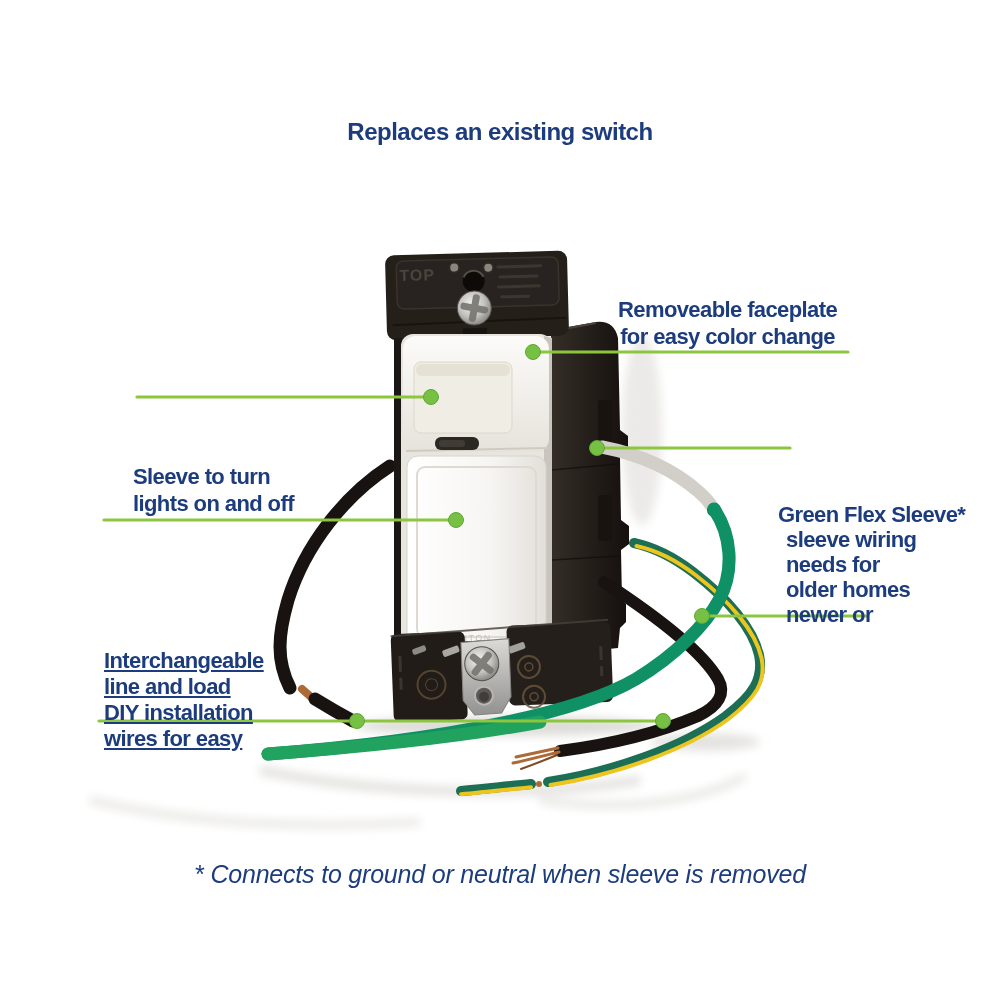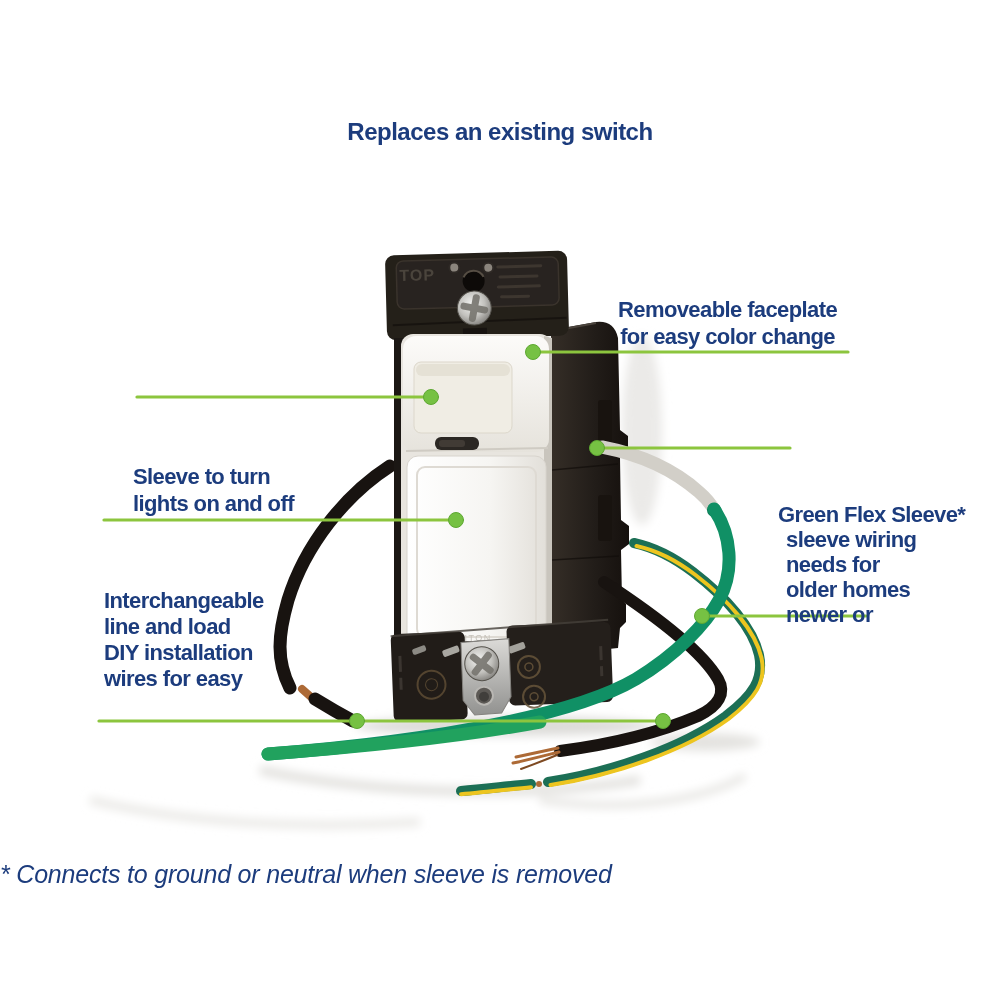--- a/index.html
+++ b/index.html
@@ -3,21 +3,21 @@
 <meta charset="utf-8">
 <style>
   html,body{margin:0;padding:0;background:#fff;}
   .stage{position:relative;width:1000px;height:1000px;background:#ffffff;overflow:hidden;
          font-family:"Liberation Sans", sans-serif;}
   .art{position:absolute;left:0;top:0;}
   .txt{position:absolute;color:#1c3c7d;font-weight:700;font-size:22px;line-height:27px;
        letter-spacing:-0.6px;white-space:nowrap;}
   .title{position:absolute;left:0;right:0;top:118px;text-align:center;color:#1c3c7d;
          font-size:24px;font-weight:700;letter-spacing:-0.5px;}
-  .footnote{position:absolute;left:0;right:0;top:860px;text-align:left;color:#1c3c7d;
+  .footnote{position:absolute;left:0;right:0;top:860px;text-align:center;color:#1c3c7d;
             font-size:25px;font-style:italic;font-weight:400;letter-spacing:-0.2px;}
   .c3{line-height:26px;}
   .r3{line-height:25px;}
   .r3 .ln + .ln{margin-left:8px;}
   .txt,.title,.footnote{pointer-events:none;}
 </style>
 </head>
 <body>
 
 <div class="stage">
@@ -207,21 +207,21 @@
 </svg>
 
 <div class="title">Replaces an existing switch</div>
 
 
 <div class="txt c2" style="left:133px;top:463px;">
   <div class="ln">Sleeve to turn</div>
   <div class="ln">lights on and off</div>
 </div>
 
-<div class="txt c3" style="left:104px;top:588px;">
+<div class="txt c3" style="left:104px;top:648px;text-decoration:underline;">
   <div class="ln">Interchangeable</div>
   <div class="ln">line and load</div>
   <div class="ln">DIY installation</div>
   <div class="ln">wires for easy</div>
 </div>
 
 <div class="txt r1" style="left:618px;top:296px;text-align:center;">
   <div class="ln">Removeable faceplate</div>
   <div class="ln">for easy color change</div>
 </div>

